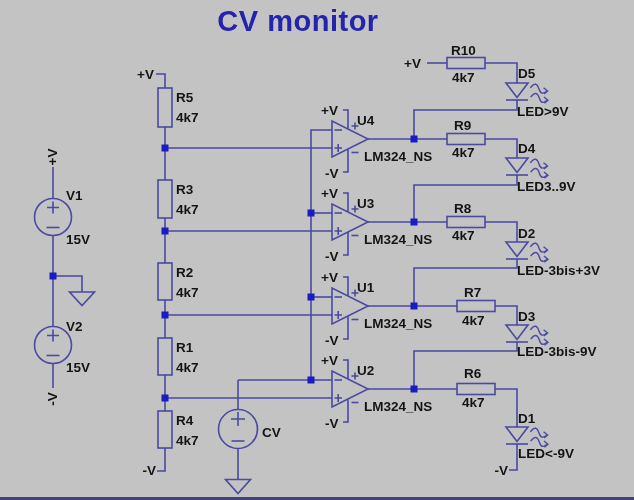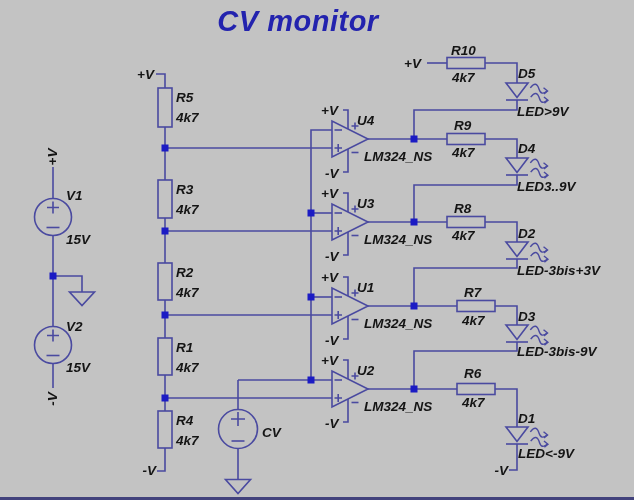--- a/index.html
+++ b/index.html
@@ -1,17 +1,17 @@
 <!DOCTYPE html>
 <html style="--bg: #c3c3c3; --wire: #4a4aa0; --junction: #1b1bc4; --title: #2323ae; --ink: #141414; --border: #42427c;"><head>
 <meta charset="utf-8">
 <style>
   html,body{margin:0;padding:0;}
   #screen{position:relative;width:634px;height:500px;background:var(--bg,#c3c3c3);
-          overflow:hidden;font-family:"Liberation Sans",sans-serif;font-style:italic;}
+          overflow:hidden;font-family:"Liberation Sans",sans-serif;}
   svg{position:absolute;left:0;top:0;}
   svg text{font-family:"Liberation Sans",sans-serif;font-weight:bold;font-size:13.5px;
            fill:var(--ink,#141414);}
   svg text.title{font-size:29px;fill:var(--title,#2323ae);letter-spacing:.5px;}
   .w{stroke:var(--wire,#4a4aa0);stroke-width:1.6;fill:none;}
   .sym{stroke:var(--wire,#4a4aa0);stroke-width:1.6;fill:none;}
   .thin{stroke:var(--wire,#4a4aa0);stroke-width:1.4;fill:none;}
   .dot{fill:var(--junction,#1b1bc4);stroke:none;}
   .border{fill:var(--border,#42427c);stroke:none;}
 </style>

